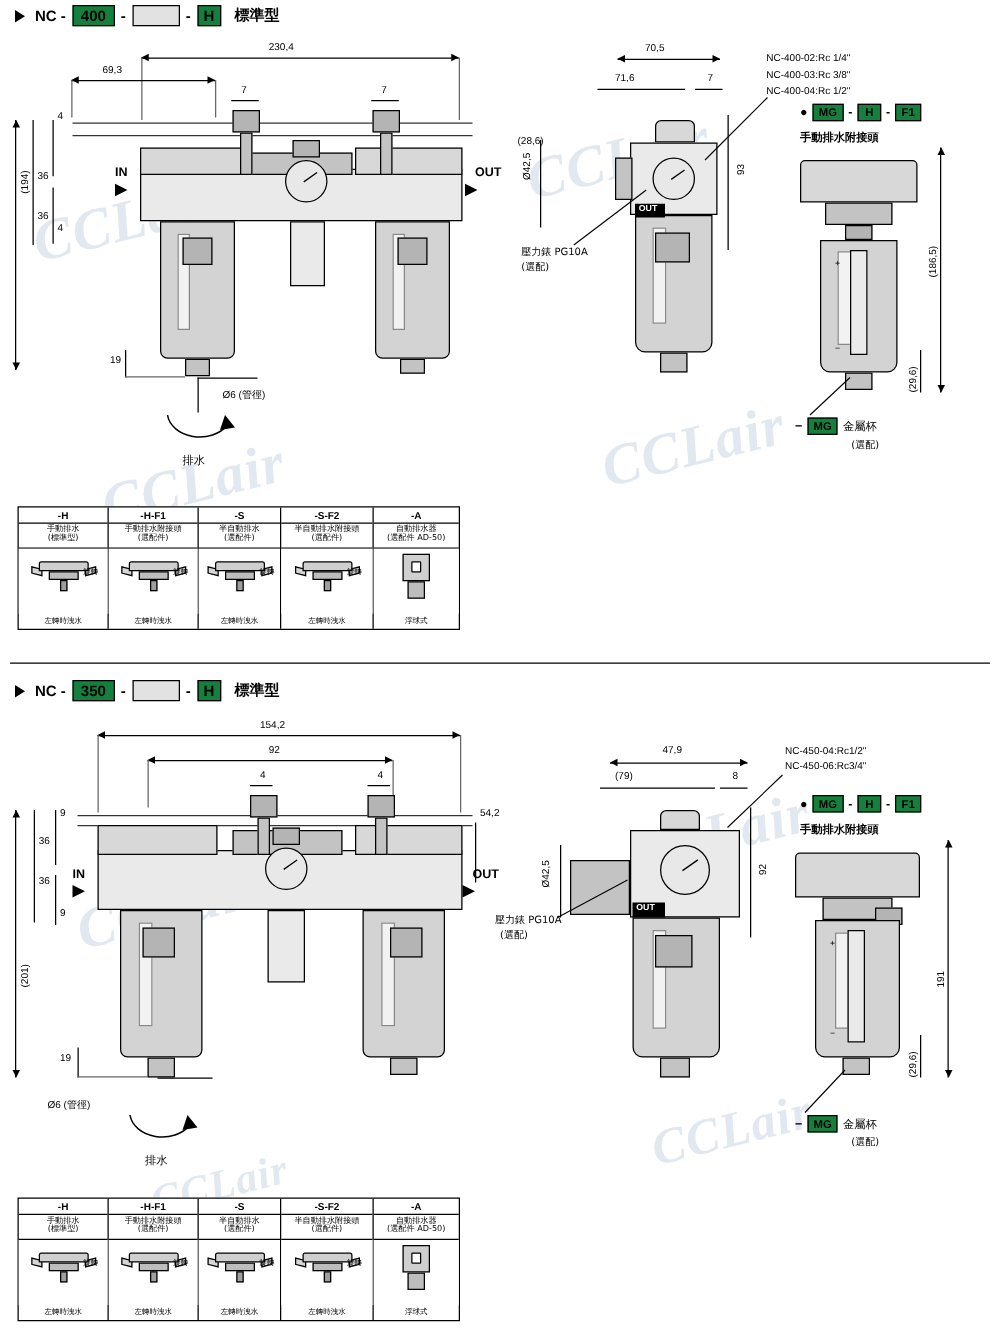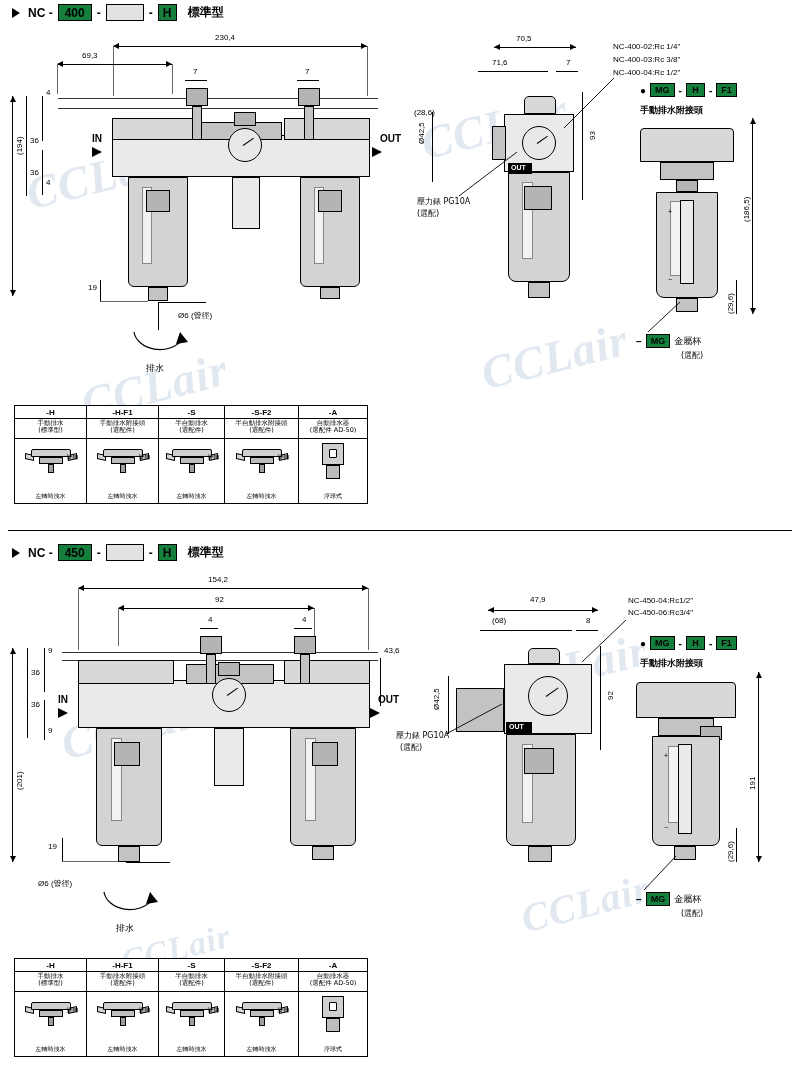--- a/index.html
+++ b/index.html
@@ -372,21 +372,21 @@
       </div>
       <div class="opt-cap cjk">浮球式</div>
     </div>
   </div>
 
   <div class="hr" style="top:530px;"></div>
 
   <div class="model-head" style="left:12px; top:544px;">
     <span class="tri"></span>
     <span>NC -</span>
-    <span class="box">450</span>
+    <span class="box">350</span>
     <span class="dash">-</span>
     <span class="box blank"></span>
     <span class="dash">-</span>
     <span class="box small">H</span>
     <span class="cjk" style="margin-left:6px;">標準型</span>
   </div>
 
   <div>
     <div class="t" style="left:208px; top:575px;">154,2</div>
     <div class="dim" style="left:78px; top:588px; width:290px;"></div>
@@ -412,21 +412,21 @@
     <div class="t" style="left:31px; top:700px;">36</div>
     <div class="t" style="left:48px; top:726px;">9</div>
     <div class="t" style="left:15px; top:790px; transform:rotate(-90deg); transform-origin:left top;">(201)</div>
     <div class="dimv" style="left:27px; top:648px; height:90px;"></div>
     <div class="dimv" style="left:44px; top:648px; height:44px;"></div>
     <div class="dimv" style="left:44px; top:700px; height:40px;"></div>
     <div class="dimv" style="left:12px; top:648px; height:214px;"></div>
     <div class="arrowU" style="left:9.5px; top:648px;"></div>
     <div class="arrowD" style="left:9.5px; top:856px;"></div>
 
-    <div class="t" style="left:384px; top:646px;">43,6</div>
+    <div class="t" style="left:384px; top:646px;">54,2</div>
     <div class="dimv" style="left:380px; top:658px; height:48px;"></div>
 
     <div class="ln lnh" style="left:62px; top:652px; width:316px; background:#333;"></div>
     <div class="ln lnh" style="left:62px; top:660px; width:316px; background:#333;"></div>
 
     <div class="shape g3" style="left:78px; top:680px; width:292px; height:48px;"></div>
     <div class="shape g1" style="left:78px; top:660px; width:96px; height:24px;"></div>
     <div class="shape g2" style="left:186px; top:664px; width:88px; height:20px;"></div>
     <div class="shape g1" style="left:284px; top:660px; width:86px; height:24px;"></div>
     <div class="shape g4" style="left:200px; top:636px; width:22px; height:18px;"></div>
@@ -461,21 +461,21 @@
       <polygon points="50,4 58,14 46,16" fill="#000"></polygon>
     </svg>
     <div class="t cjk" style="left:116px; top:922px; font-size:9px;">排水</div>
   </div>
 
   <div>
     <div class="t" style="left:530px; top:595px;">47,9</div>
     <div class="dim" style="left:488px; top:610px; width:110px;"></div>
     <div class="arrowL" style="left:488px; top:607px;"></div>
     <div class="arrowR" style="left:592px; top:607px;"></div>
-    <div class="t" style="left:492px; top:616px;">(68)</div>
+    <div class="t" style="left:492px; top:616px;">(79)</div>
     <div class="dim" style="left:480px; top:630px; width:92px;"></div>
     <div class="t" style="left:586px; top:616px;">8</div>
     <div class="dim" style="left:576px; top:630px; width:22px;"></div>
     <div class="t" style="left:432px; top:710px; transform:rotate(-90deg); transform-origin:left top;">Ø42,5</div>
     <div class="t" style="left:606px; top:700px; transform:rotate(-90deg); transform-origin:left top;">92</div>
     <div class="dimv" style="left:600px; top:646px; height:104px;"></div>
     <div class="dimv" style="left:448px; top:676px; height:58px;"></div>
 
     <div class="shape g1" style="left:528px; top:648px; width:32px; height:16px; border-radius:5px 5px 0 0;"></div>
     <div class="shape g3" style="left:504px; top:664px; width:88px; height:70px;"></div>

